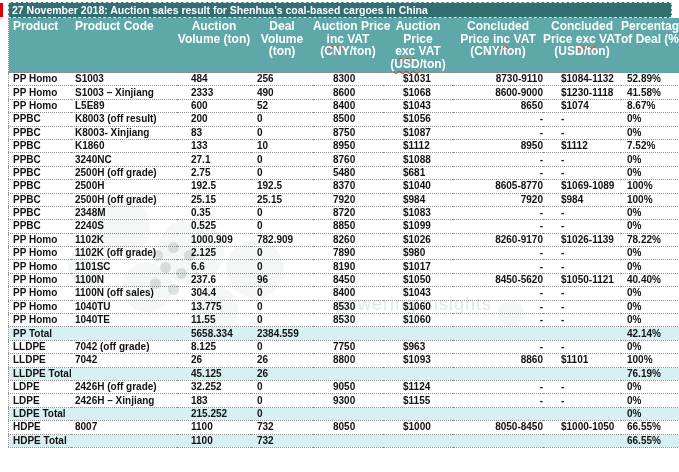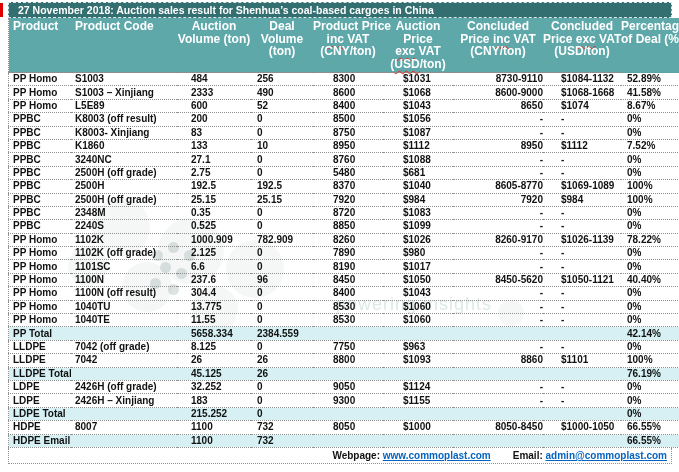--- a/index.html
+++ b/index.html
@@ -21,21 +21,21 @@
     color:rgba(110,165,150,0.24);letter-spacing:1px;white-space:nowrap;}
   .wm-c{position:absolute;border-radius:50%;background:rgba(160,180,180,0.10);}
   .wm-d{position:absolute;border-radius:50%;background:rgba(125,148,148,0.26);}
   
   .red-notch{position:absolute;left:0;top:3px;width:3px;height:14px;background:var(--notch_red);z-index:2;}
   .titlebar{
     position:relative;z-index:1;margin:2px 7px 0 8px;height:14px;
     background:var(--title_bg);border:1px dashed rgba(255,255,255,0.85);
     display:flex;align-items:center;
   }
-  .titlebar span{color:#ffffff;font-weight:bold;font-size:10.5px;padding-left:9px;white-space:nowrap;}
+  .titlebar span{color:#ffffff;font-weight:bold;font-size:10.5px;padding-left:3px;white-space:nowrap;}
   
   table.report{
     position:relative;z-index:1;margin-left:8px;width:664px;
     border-collapse:collapse;table-layout:fixed;
     border-left:1px dotted var(--border_dot);border-right:1px dotted var(--border_dot);
   }
   th{
     background:var(--header_bg);color:#ffffff;font-weight:bold;font-size:12px;
     vertical-align:top;padding:2px 0 2px 0;line-height:12.5px;
     border-bottom:1px dotted #8a8a8a;
@@ -112,21 +112,21 @@
           <th class="col2 al-center">
             <div class="hline"><span>Auction</span></div>
             <div class="hline"><span>Volume (ton)</span></div>
           </th>
           <th class="col3 al-center">
             <div class="hline"><span>Deal</span></div>
             <div class="hline"><span>Volume</span></div>
             <div class="hline"><span>(ton)</span></div>
           </th>
           <th class="col4 al-center">
-            <div class="hline"><span>Product Price</span></div>
+            <div class="hline"><span>Auction Price</span></div>
             <div class="hline"><span class="sq">inc</span><span> VAT</span></div>
             <div class="hline"><span>(CNY/ton)</span></div>
           </th>
           <th class="col5 al-center">
             <div class="hline"><span>Auction</span></div>
             <div class="hline"><span>Price</span></div>
             <div class="hline"><span class="sq">exc</span><span> VAT</span></div>
             <div class="hline"><span>(</span><span class="sq">USD</span><span>/ton)</span></div>
           </th>
           <th class="col6 al-center">
@@ -158,21 +158,21 @@
           <td class="col8">52.89%</td>
         </tr>
         <tr>
           <td class="col0">PP Homo</td>
           <td class="col1">S1003 – Xinjiang</td>
           <td class="col2">2333</td>
           <td class="col3">490</td>
           <td class="col4">8600</td>
           <td class="col5">$1068</td>
           <td class="col6">8600-9000</td>
-          <td class="col7">$1068-1668</td>
+          <td class="col7">$1230-1118</td>
           <td class="col8">41.58%</td>
         </tr>
         <tr>
           <td class="col0">PP Homo</td>
           <td class="col1">L5E89</td>
           <td class="col2">600</td>
           <td class="col3">52</td>
           <td class="col4">8400</td>
           <td class="col5">$1043</td>
           <td class="col6">8650</td>
@@ -317,21 +317,21 @@
           <td class="col2">237.6</td>
           <td class="col3">96</td>
           <td class="col4">8450</td>
           <td class="col5">$1050</td>
           <td class="col6">8450-5620</td>
           <td class="col7">$1050-1121</td>
           <td class="col8">40.40%</td>
         </tr>
         <tr>
           <td class="col0">PP Homo</td>
-          <td class="col1">1100N (off result)</td>
+          <td class="col1">1100N (off sales)</td>
           <td class="col2">304.4</td>
           <td class="col3">0</td>
           <td class="col4">8400</td>
           <td class="col5">$1043</td>
           <td class="col6">-</td>
           <td class="col7">-</td>
           <td class="col8">0%</td>
         </tr>
         <tr>
           <td class="col0">PP Homo</td>
@@ -437,37 +437,27 @@
           <td class="col1">8007</td>
           <td class="col2">1100</td>
           <td class="col3">732</td>
           <td class="col4">8050</td>
           <td class="col5">$1000</td>
           <td class="col6">8050-8450</td>
           <td class="col7">$1000-1050</td>
           <td class="col8">66.55%</td>
         </tr>
         <tr class="total">
-          <td class="col0">HDPE Email</td>
+          <td class="col0">HDPE Total</td>
           <td class="col1"></td>
           <td class="col2">1100</td>
           <td class="col3">732</td>
           <td class="col4"></td>
           <td class="col5"></td>
           <td class="col6"></td>
           <td class="col7"></td>
           <td class="col8">66.55%</td>
         </tr>
       </tbody>
   </table>
 
-  <div class="footerbar">
-    <span>
-      <span class="lbl">Webpage:</span>
-      <a href="#">www.commoplast.com</a>
-    </span>
-    <span>
-      <span class="lbl">Email:</span>
-      <a href="#">admin@commoplast.com</a>
-    </span>
-  </div>
 
 </div>
 
 </body></html>

